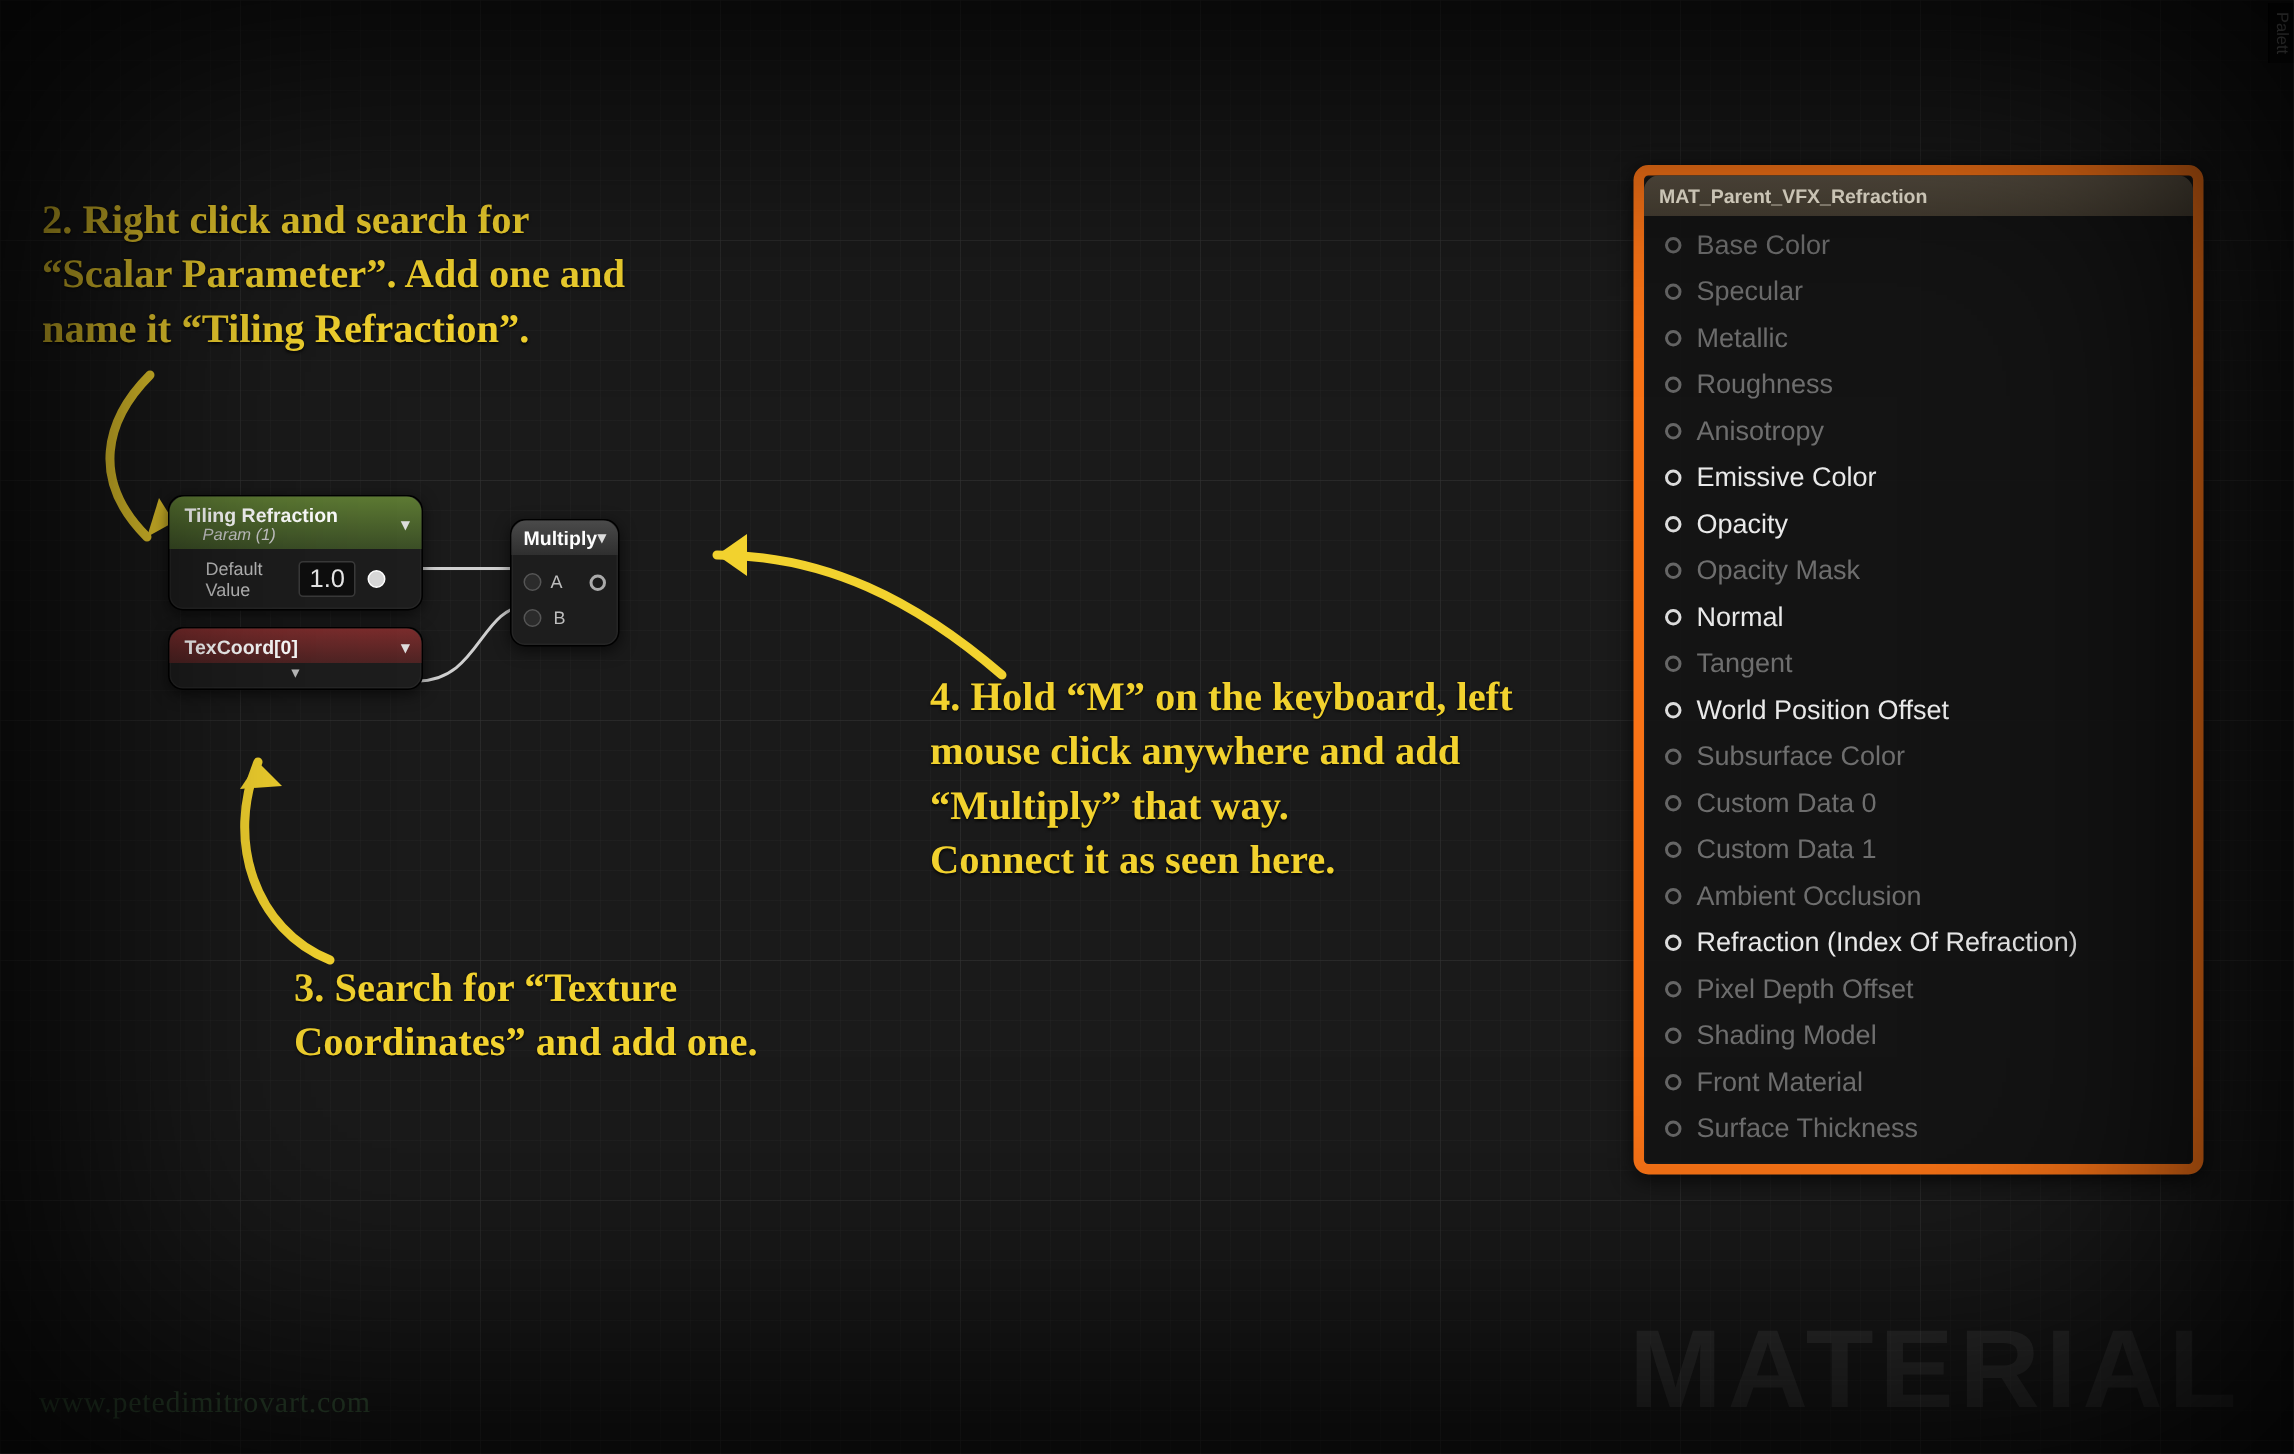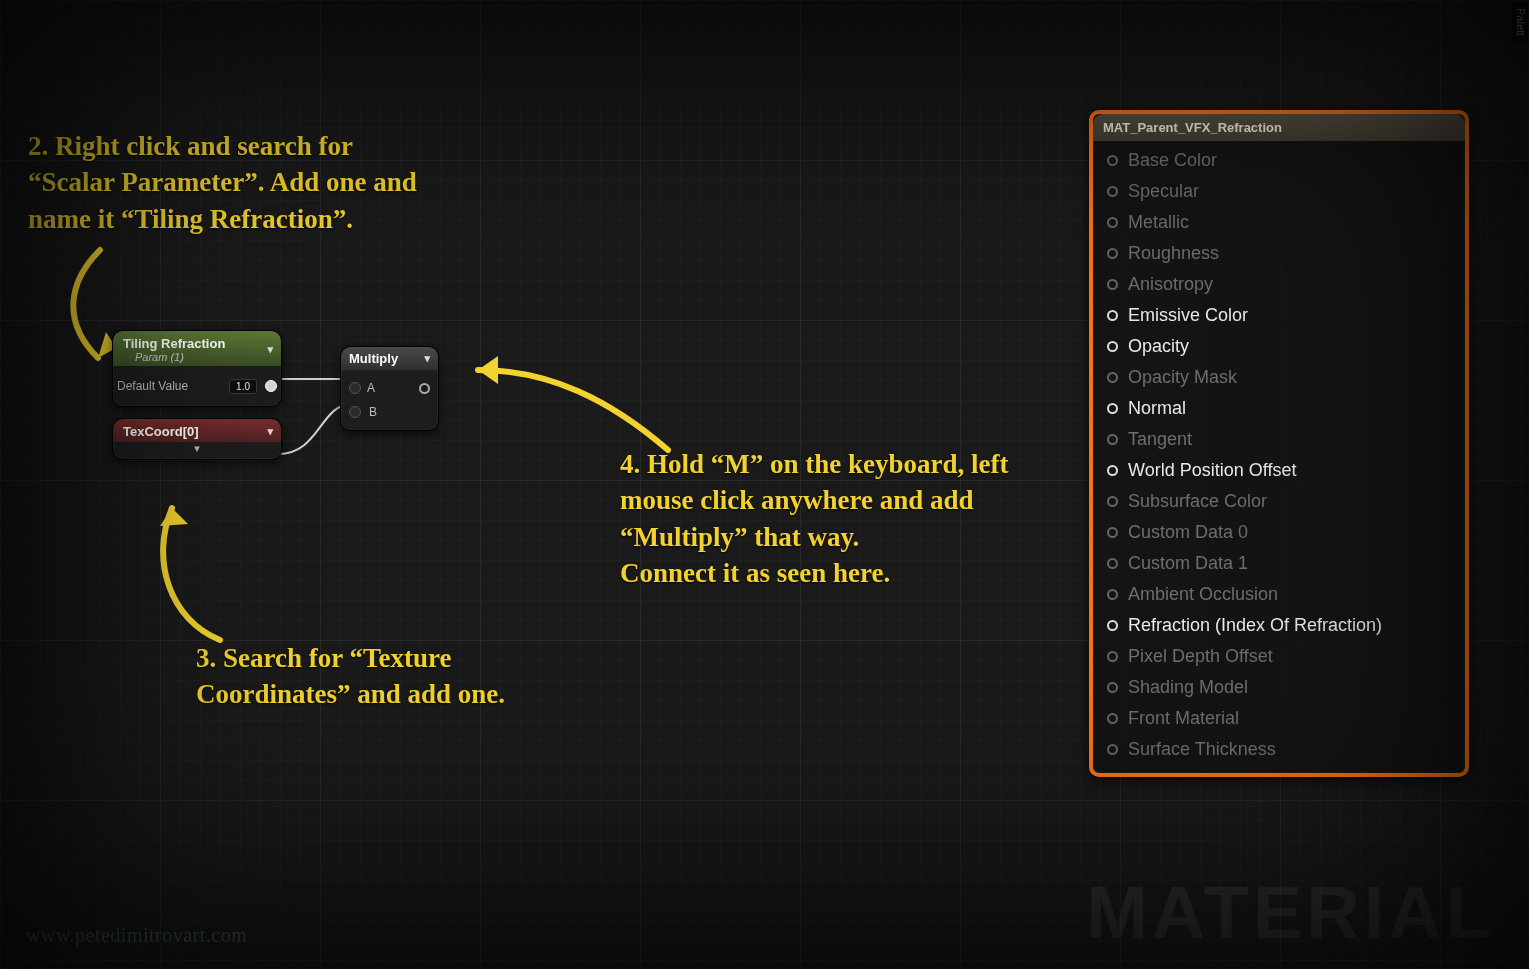--- a/index.html
+++ b/index.html
@@ -53,45 +53,45 @@
     padding:5px 8px 3px 10px;
     border-top-left-radius:10px; border-top-right-radius:10px;
     font-weight:600;
     color:#fdfdfd;
   }
   .hdr-green { background:linear-gradient(#5d7a33,#3b4e26); }
   .hdr-red   { background:linear-gradient(#7a2c2c,#4e2323);gap:20px; }
   .hdr-gray  { background:linear-gradient(#4a4a4a,#2f2f2f); }
   .node-sub { font-style:italic; color:#c8c8c8; font-weight:400; font-size:11px; display:block;margin-left:12px; }
   .chev { font-size:11px; color:#ddd; cursor:pointer; }
-  .node-body { padding:8px 4px; }
+  .node-body { padding:8px 24px; }
   .row { display:flex; align-items:center; gap:8px; height:24px; }
   .lbl { font-size:12px; color:#bdbdbd; }
   .valbox {
     background:#0e0e0e; border:1px solid #3a3a3a; color:#e8e8e8;
-    font-size:10px; padding:1px 6px; border-radius:3px; min-width:26px; text-align:center;
+    font-size:17px; padding:1px 6px; border-radius:3px; min-width:26px; text-align:center;
   }
   .pin {
     width:12px; height:12px; border-radius:50%;
     background:#2b2b2b; border:1px solid #555; display:inline-block;
   }
   .pin.out { background:#d8d8d8; border-color:#fff; }
   .pin.outhollow { background:#1a1a1a; border:2px solid #aaa; width:11px; height:11px;}
   .bottom-chev { text-align:center; color:#bbb; font-size:11px; padding-bottom:4px; cursor:pointer;}
 
   
   #wires { position:absolute; left:0; top:0; pointer-events:none; }
 
   
   .outnode {
     position:absolute;
     right:60px; top:110px;
     width:380px;
     background:rgba(20,20,20,0.92);
-    border:4px solid #f97316;
+    border:7px solid #f97316;
     border-radius:10px;
     box-shadow: 0 3px 14px rgba(0,0,0,0.7), inset 0 0 0 1px rgba(255,255,255,0.03);
     font-size:13px;
   }
   .outnode-header {
     background:linear-gradient(#5a5143,#463e32);
     border-top-left-radius:10px; border-top-right-radius:10px;
     padding:6px 10px; font-weight:700; color:#f3ecda;
   }
   .outnode ul { list-style:none; padding:4px 0 8px 0; }
@@ -177,21 +177,21 @@
 </div>
 
 <div class="node" style="left:112px; top:418px; width:170px;">
   <div class="node-header hdr-red">
     <span>TexCoord[0]</span>
     <span class="chev">▾</span>
   </div>
   <div class="bottom-chev">▾</div>
 </div>
 
-<div class="node" style="left:340px; top:346px; width:99px;text-align:right;">
+<div class="node" style="left:340px; top:346px; width:73px;text-align:right;">
   <div class="node-header hdr-gray" style="padding:4px 8px;">
     <span>Multiply</span>
     <span class="chev">▾</span>
   </div>
   <div class="node-body" style="padding:6px 8px;">
     <div class="row" style="justify-content:space-between;">
       <div style="display:flex; align-items:center; gap:6px;">
         <span class="pin"></span>
         <span class="lbl">A</span>
       </div>

